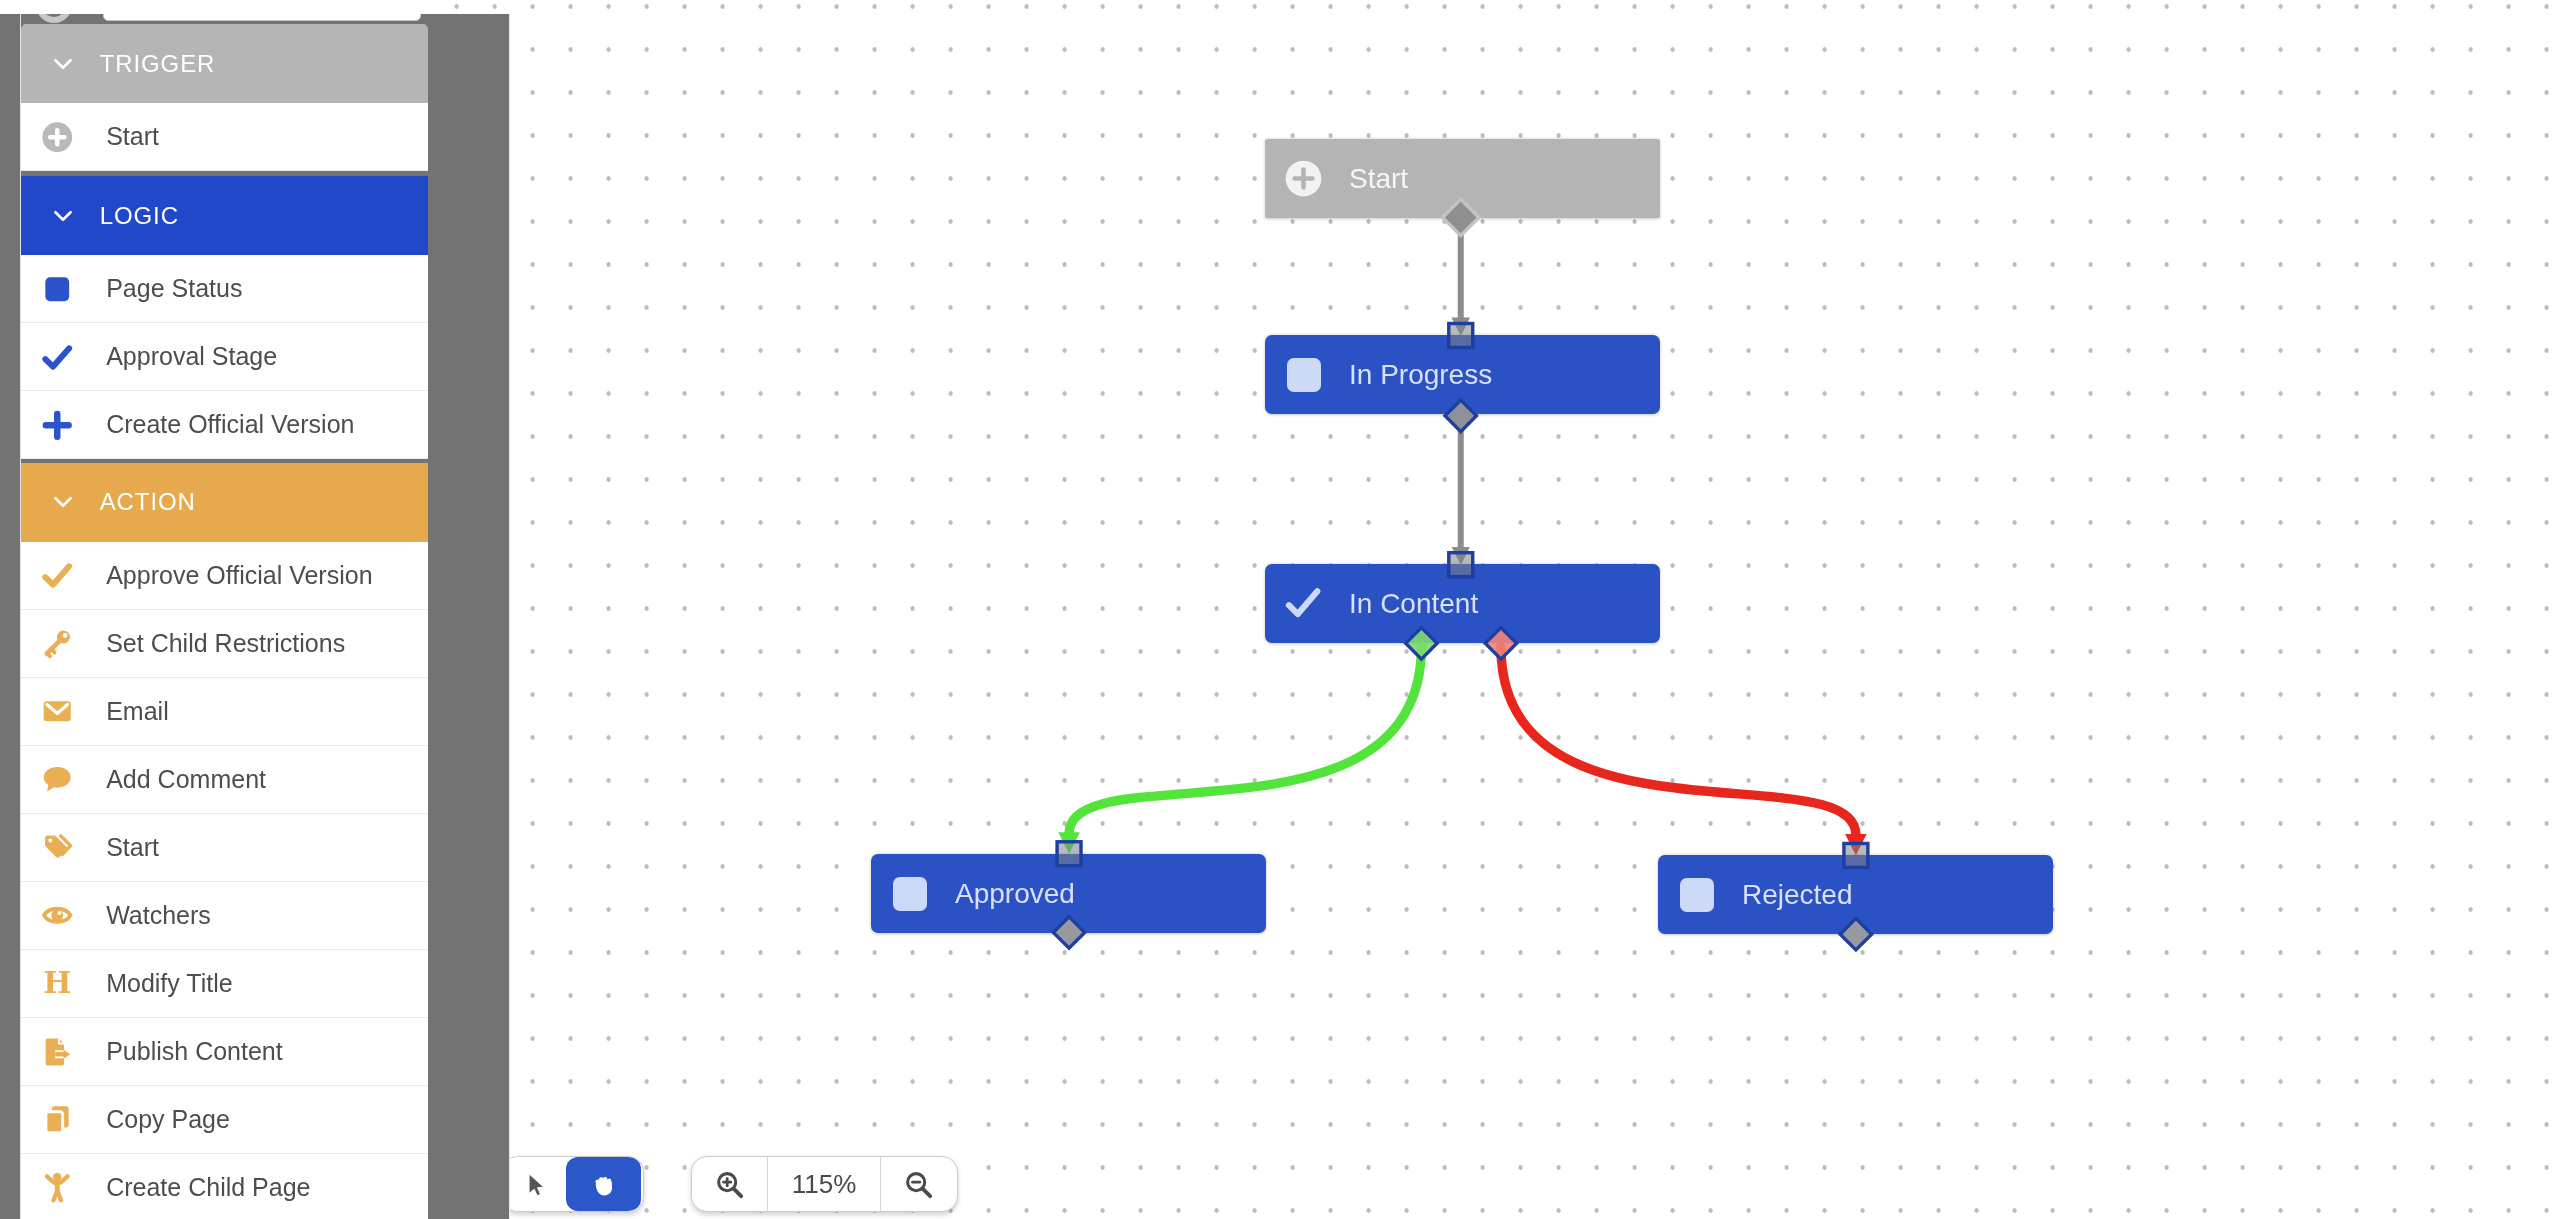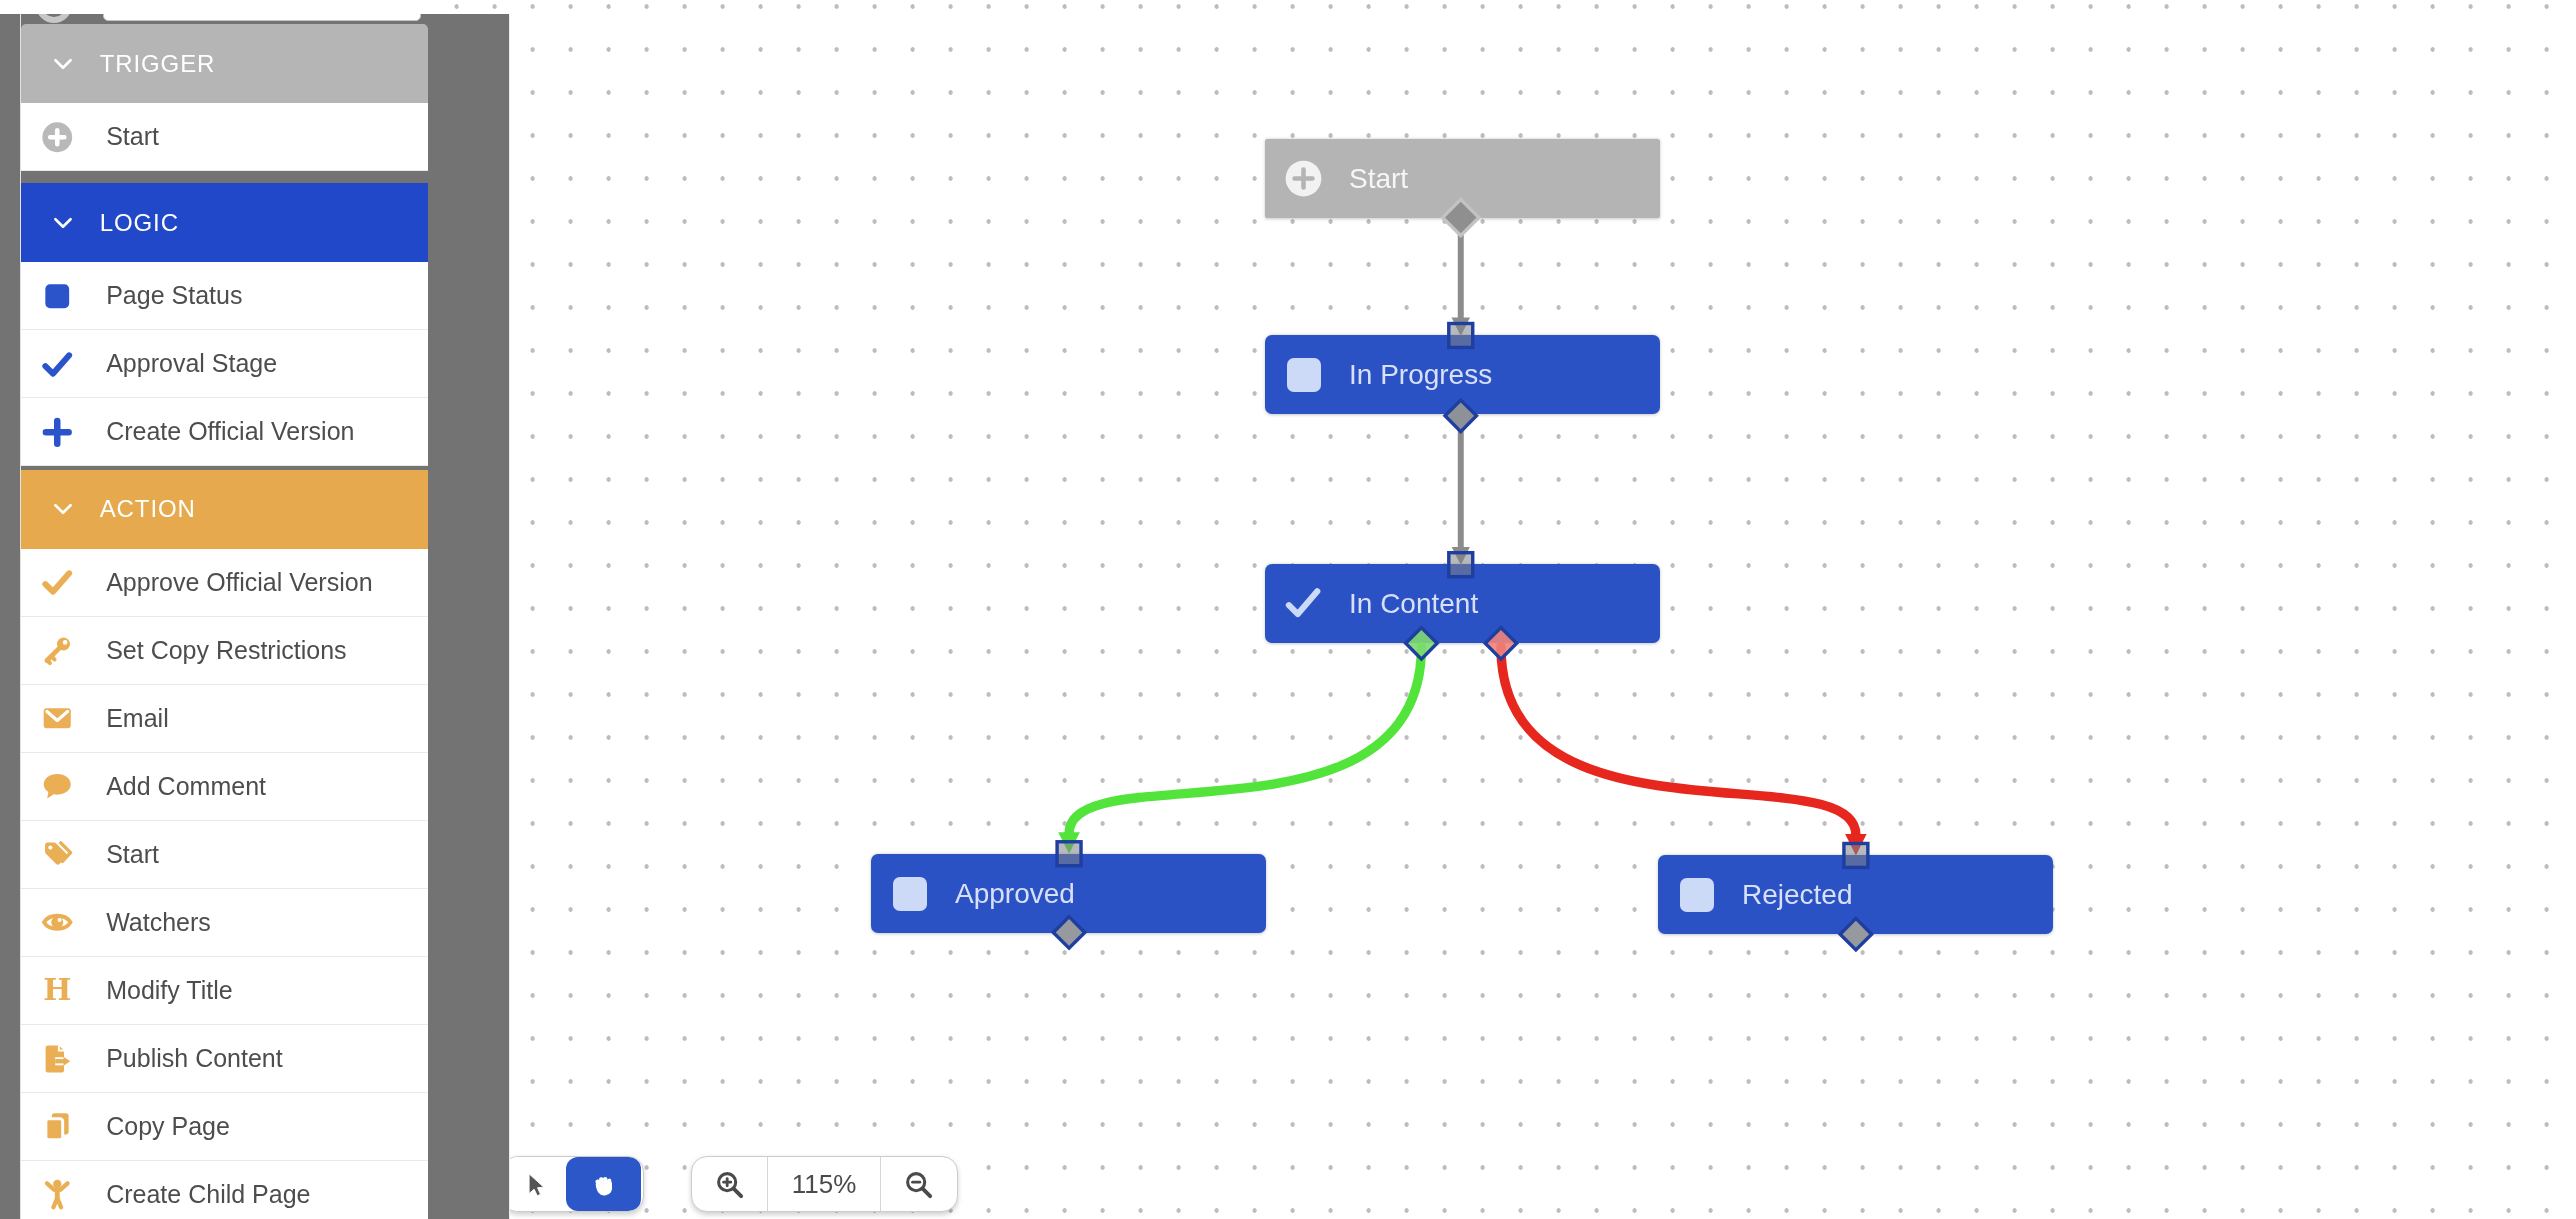--- a/index.html
+++ b/index.html
@@ -32,21 +32,21 @@
     position:absolute; left:82px; top:-29px; width:318px; height:36px;
     border:1.7px solid #c4c4c4; border-radius:5.1px; background:#fff;
   }
   .content-col { position:absolute; left:0; top:8.6px; width:407px; }
   .sec-hdr {
     height:79px; display:flex; align-items:center; padding-left:29px;
     color:#ffffff; font-size:24px; font-weight:500; letter-spacing:0.9px;
   }
   .sec-hdr .chev { width:26px; height:26px; margin-right:24px; flex:0 0 auto; }
   .sec-hdr.trigger { background:#b5b5b5; margin-top:1.7px; border-radius:5.1px 5.1px 0 0; }
-  .sec-hdr.logic   { background:#2148c8; margin-top:12px; }
+  .sec-hdr.logic   { background:#2148c8; margin-top:5px; }
   .sec-hdr.action  { background:#e7a94e; margin-top:3.4px; }
   .pal-item {
     height:68px; display:flex; align-items:center; padding-left:20.5px;
     border-bottom:1.7px solid #e9e9e9; background:#fff; cursor:grab;
   }
   .pal-item .ic { width:32.5px; height:32.5px; margin-right:32.5px; flex:0 0 auto;
                   display:flex; align-items:center; justify-content:center; }
   .pal-item .lbl { font-size:25px; color:#4d4d4d; font-weight:500; }
   .icon-blue  { color:#2b54cb; }
   .icon-amber { color:#eaaf55; }
@@ -171,21 +171,21 @@
 
         <div class="pal-item">
           <span class="ic icon-amber">
             <svg width="32.5" height="32.5" viewBox="0 0 24 24">
                 <circle cx="16.6" cy="7.4" r="4.8" fill="currentColor"></circle>
                 <circle cx="17.8" cy="6.2" r="1.7" fill="#ffffff"></circle>
                 <path d="M13.2 10.8 L4.4 19.6" stroke="currentColor" stroke-width="3.6" stroke-linecap="round"></path>
                 <path d="M7.6 16.4 L10 18.8 M4.6 19.4 L6.6 21.4" stroke="currentColor" stroke-width="3" stroke-linecap="round"></path>
               </svg>
           </span>
-          <span class="lbl">Set Copy Restrictions</span>
+          <span class="lbl">Set Child Restrictions</span>
         </div>
 
         <div class="pal-item">
           <span class="ic icon-amber">
             <svg width="32.5" height="32.5" viewBox="0 0 24 24">
                 <rect x="2" y="4.6" width="20" height="14.8" rx="2.2" fill="currentColor"></rect>
                 <path d="M4.4 7 L12 13.6 L19.6 7" fill="none" stroke="#ffffff" stroke-width="2.4" stroke-linecap="round" stroke-linejoin="round"></path>
               </svg>
           </span>
           <span class="lbl">Email</span>

